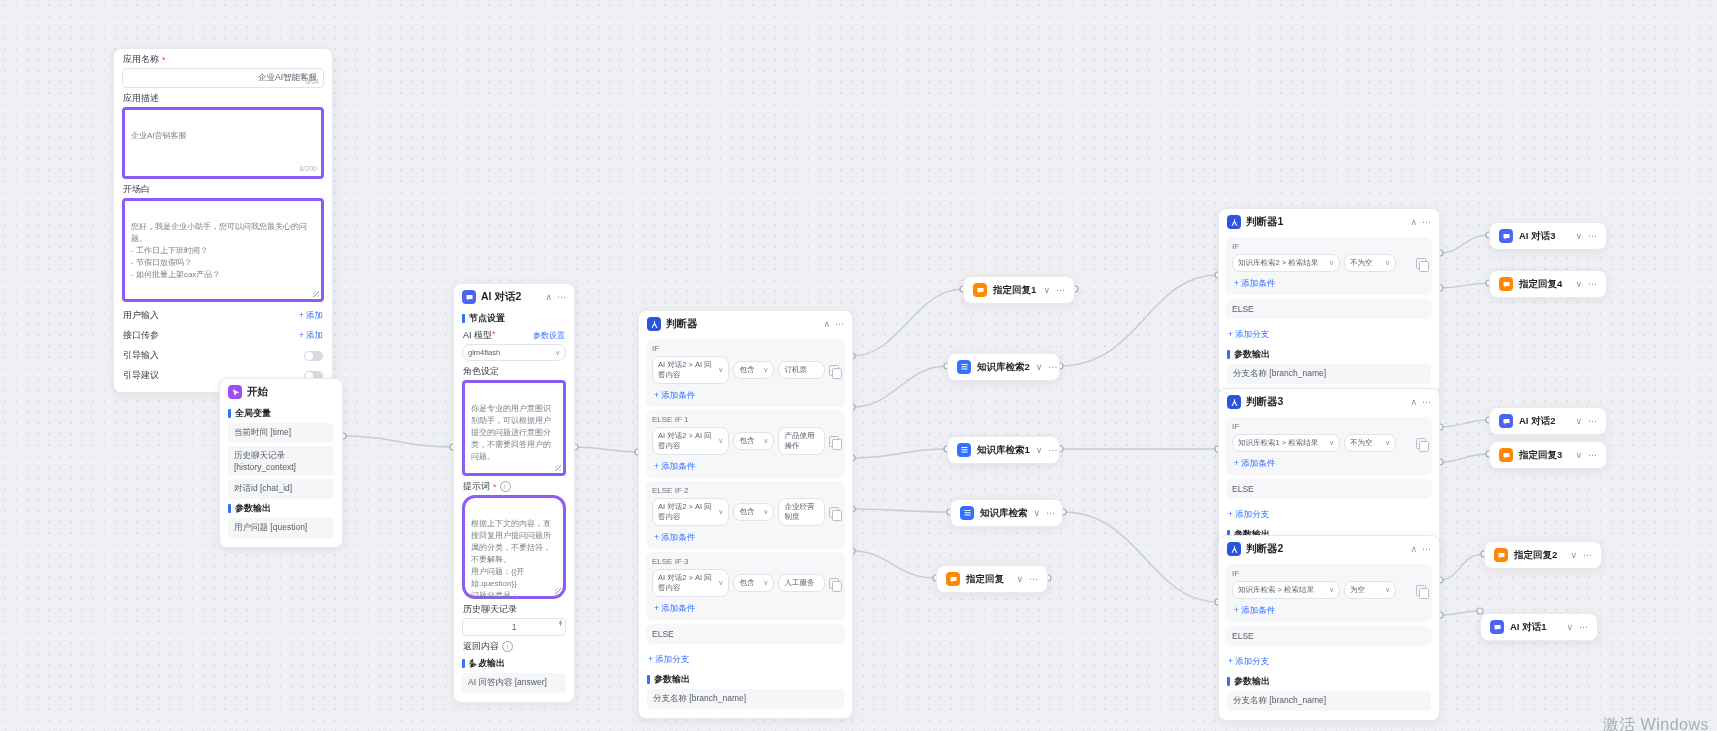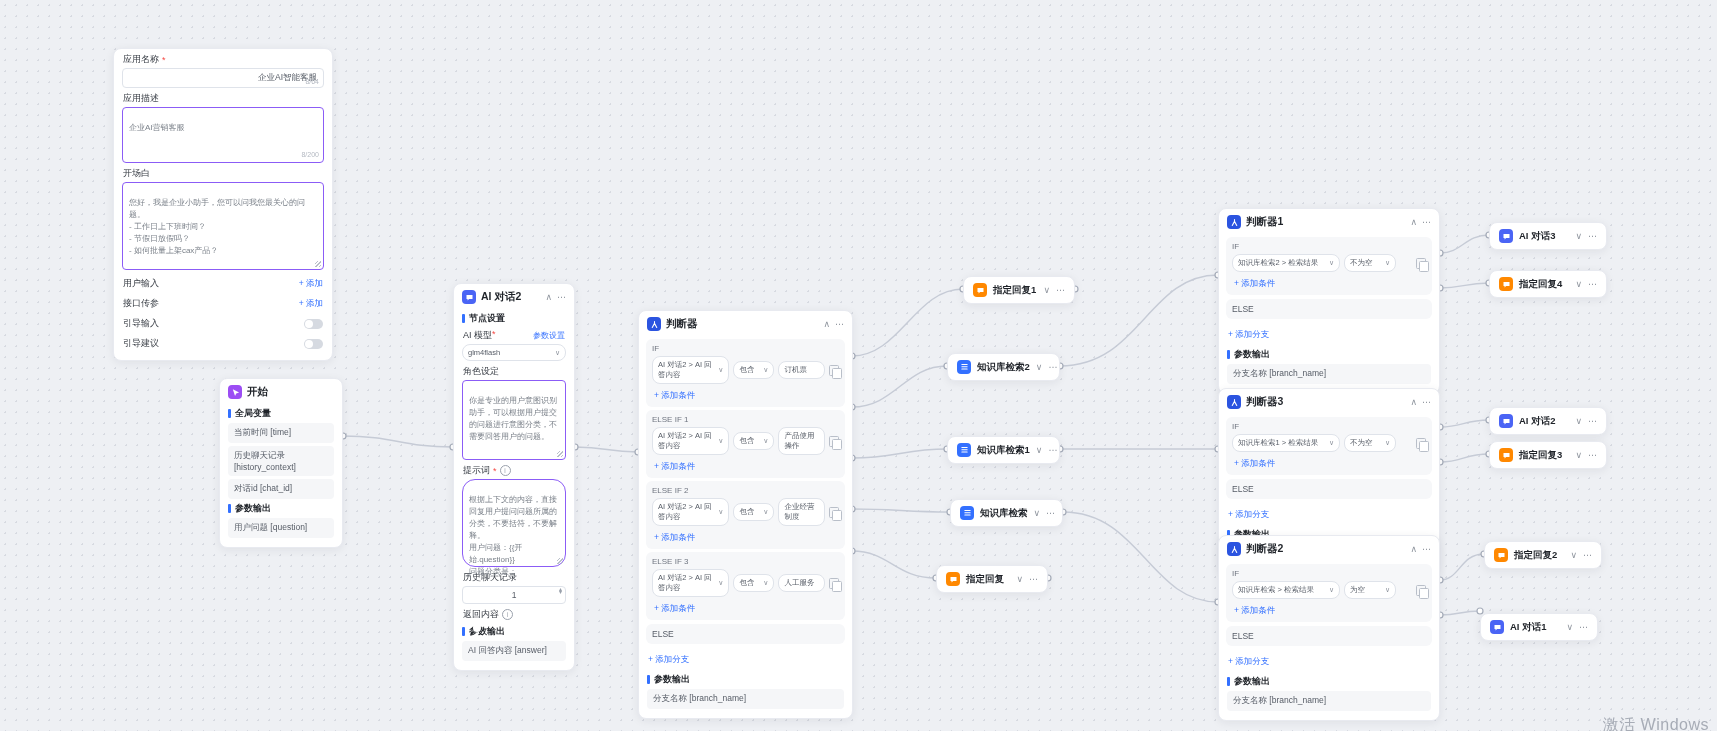--- a/index.html
+++ b/index.html
@@ -18,22 +18,22 @@
   .ic-ai{background:#4a64f5}.ic-reply{background:#ff8800}.ic-kb{background:#3370ff}
   .ic-branch{background:#2b54e0}.ic-start{background:#9c4df4}
   .ic-hi{background:#ff8200;color:#fff;font-size:7.5px;font-weight:bold;}
   .hbtn{font-size:9px;color:#8f959e;line-height:1;}
   .sec{display:flex;align-items:center;gap:4px;font-size:9px;font-weight:bold;color:#1f2329;margin:3px 8px 3px;}
   .sec::before{content:'';width:3px;height:9px;border-radius:1px;background:#3370ff;}
   .lbl{font-size:9px;color:#353a42;margin:4px 9px 2px;display:flex;align-items:center;gap:3px;}
   .fld{background:#f5f6f8;border-radius:4px;font-size:8.5px;color:#565c66;padding:4px 6px;margin:3px 8px;}
   .inp{position:relative;background:#fff;border:1px solid #dfe3ea;border-radius:4px;font-size:8.5px;
     color:#565c66;padding:3px 6px;margin:2px 8px;text-align:right;}
-  .ta{position:relative;background:#fff;border:1px solid #8b5cf6;border-radius:4px;font-size:8px;
-    color:#7a8089;padding:14px 6px;margin:2px 8px;white-space:pre-line;line-height:1.5;}
+  .ta{position:relative;background:#fff;border:3px solid #8b5cf6;border-radius:4px;font-size:8px;
+    color:#7a8089;padding:20px 6px;margin:2px 8px;white-space:pre-line;line-height:1.5;}
   .counter{position:absolute;right:4px;bottom:2px;font-size:7px;color:#b4b9c2;}
   .rs{position:absolute;right:2px;bottom:2px;width:6px;height:6px;
     background:repeating-linear-gradient(135deg,transparent 0 1.5px,#b9bfc9 1.5px 2.5px);}
   .row{display:flex;align-items:center;justify-content:space-between;font-size:9px;color:#353a42;margin:7px 9px;}
   .link{color:#3370ff;font-size:9px;}
   .add-link{color:#3370ff;font-size:8.5px;margin:5px 2px 4px;display:inline-block;}
   .add-link::before{content:'+ ';}
   .tgl{width:19px;height:10px;border-radius:6px;background:#d6dae1;position:relative;flex:0 0 auto;}
   .tgl::after{content:'';position:absolute;top:1px;left:1px;width:8px;height:8px;border-radius:50%;background:#fff;}
   .tgl.on{background:#3370ff;}.tgl.on::after{left:10px;}

